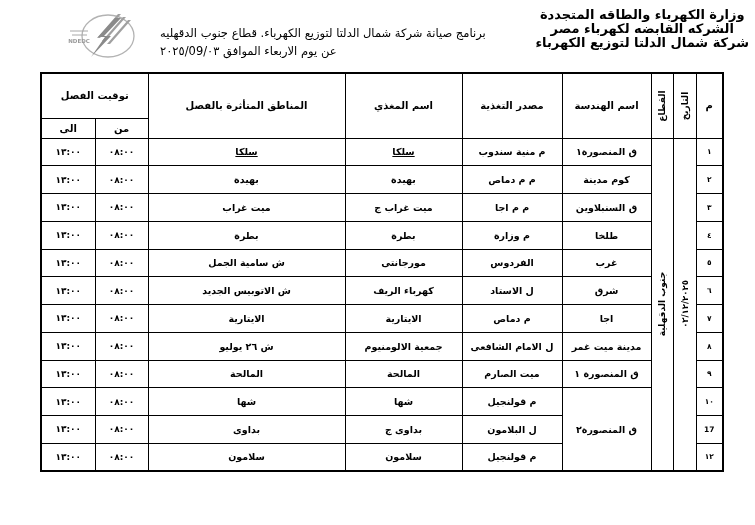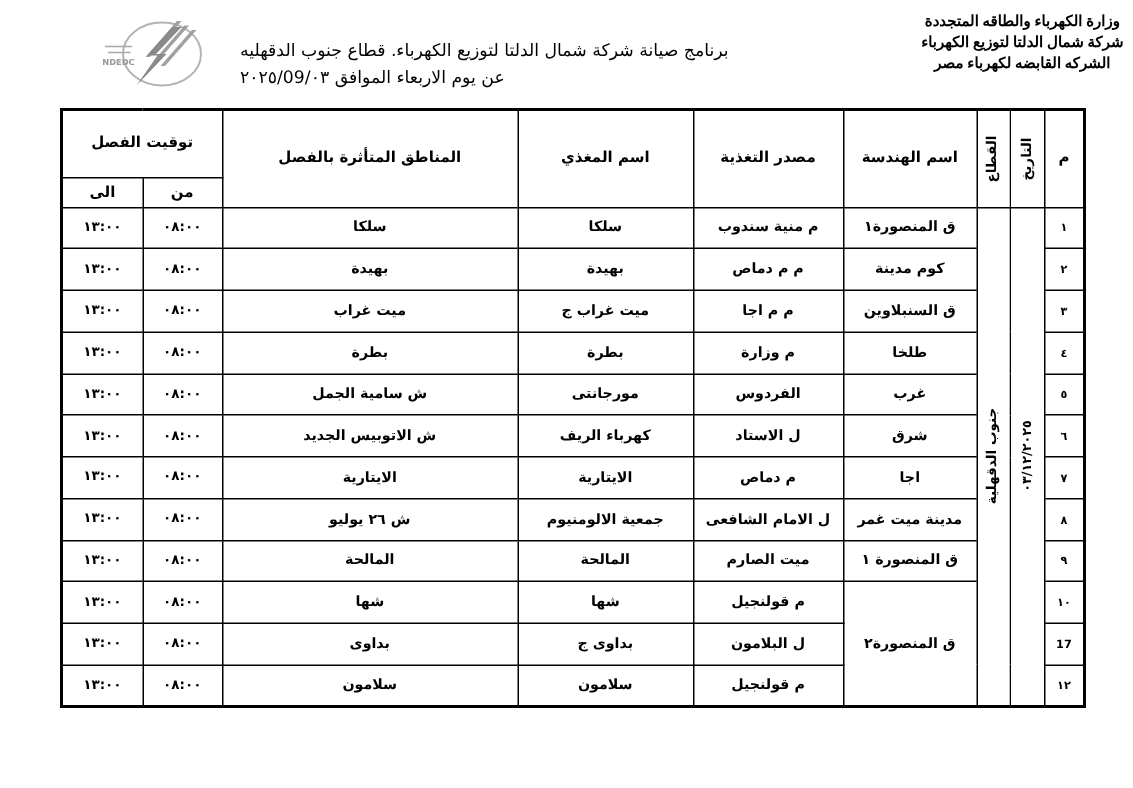--- a/index.html
+++ b/index.html
@@ -2,21 +2,21 @@
 <html lang="ar"><head>
 <meta charset="utf-8">
 <style>
   html,body{margin:0;padding:0;}
   body{
     width:755px;height:525px;background:#ffffff;position:relative;
     font-family:"DejaVu Sans", sans-serif;color:#000;overflow:hidden;
   }
   .org-block{
     position:absolute;top:8px;right:6px;direction:rtl;text-align:center;
-    font-size:10px;font-weight:bold;line-height:14px;white-space:nowrap;font-family:Liberation Serif, serif;
+    font-size:13px;font-weight:bold;line-height:14px;white-space:nowrap;
   }
   .doc-title{
     position:absolute;top:24px;left:160px;width:470px;direction:rtl;
     text-align:left;font-weight:normal;font-size:11.5px;line-height:18px;
   }
   .logo-wrap{position:absolute;top:9px;left:60px;width:82px;height:54px;}
   .table-wrap{position:absolute;top:72px;left:40px;}
   table{
     border-collapse:collapse;table-layout:fixed;direction:rtl;
     width:682px;border:2px solid #000;
@@ -34,29 +34,29 @@
   td.time{font-size:9px;}
   .vh{position:relative;overflow:visible;padding:0;}
   .vtext{
     position:absolute;top:50%;left:50%;
     transform:translate(-50%,-50%) rotate(-90deg);
     white-space:nowrap;font-weight:bold;
   }
   th .vtext{font-size:9px;}
   td .vtext{font-size:8.5px;}
   td .vtext.sector{font-size:9px;}
-  .u{}
+  .u{text-decoration:underline;}
 </style>
 </head>
 <body>
 
 <div class="org-block">
   <div>وزارة الكهرباء والطاقه المتجددة</div>
+  <div>الشركه القابضه لكهرباء مصر</div>
   <div>شركة شمال الدلتا لتوزيع الكهرباء</div>
-  <div>الشركه القابضه لكهرباء مصر</div>
 </div>
 
 <div class="logo-wrap">
   <svg width="82" height="54" viewBox="0 0 82 54">
     <ellipse cx="48" cy="27" rx="26" ry="21" fill="none" stroke="#b3b3b3" stroke-width="1.3"></ellipse>
     <g fill="#a0a0a0">
       <path d="M37 29 L58 5 L61 5 L40 29 Z"></path>
       <path d="M42 32 L63 8 L66 8 L45 32 Z"></path>
       <path d="M47 35 L68 11 L71 11 L50 35 Z"></path>
     </g>

